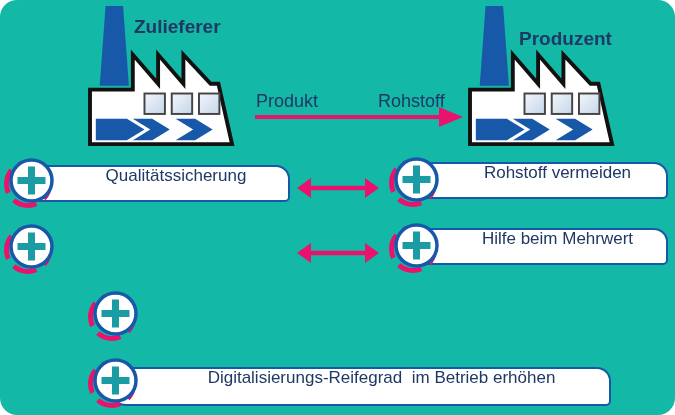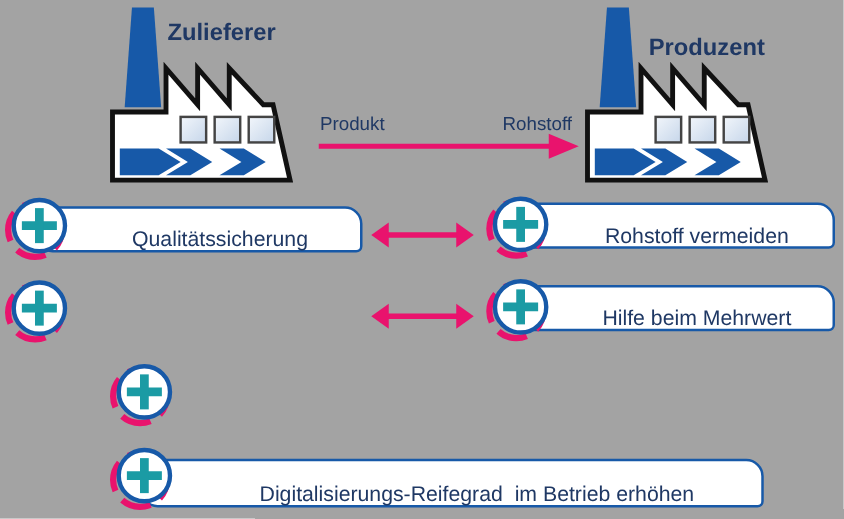--- a/index.html
+++ b/index.html
@@ -1,28 +1,29 @@
 <!DOCTYPE html>
 <html style="--blue: #1759A8; --navy: #1F3864; --pink: #E9136D; --teal: #1B9BA4; --outline: #111111; --window: #CJDCEE;"><head>
 <meta charset="utf-8">
 <style>
   html,body{margin:0;padding:0;background:#fff;}
   .canvas{
-    position:relative;width:675px;height:415px;background:#a3a3a3;overflow:hidden;
+    position:relative;width:675px;height:415px;background:#14b8a6;overflow:hidden;
     font-family:"Liberation Sans","DejaVu Sans",sans-serif;
+    border-radius:17px;
   }
   .factory-title{
     position:absolute;font-size:19px;font-weight:bold;color:var(--navy);white-space:pre;
   }
   .flow-label{
-    position:absolute;font-size:15px;color:var(--navy);white-space:pre;
+    position:absolute;font-size:18px;color:var(--navy);white-space:pre;
   }
   .pill{
     position:absolute;background:#fff;border:2.5px solid var(--blue);
-    border-radius:5px 14px 5px 14px;display:flex;align-items:flex-end;justify-content:center;
+    border-radius:5px 14px 5px 14px;display:flex;align-items:flex-start;justify-content:center;
     box-sizing:border-box;
   }
   .pill .lbl{
     font-size:17px;color:var(--navy);white-space:pre;line-height:1;
   }
   .pill.indent{padding-left:34px;}
   .abs{position:absolute;}
   .icon-layer{z-index:3;}
   .box-layer{z-index:1;}
 </style>
@@ -63,21 +64,21 @@
     </g>
     <g>
       <polygon points="12,118 44,118 62,129 44,140 12,140" style="fill:var(--blue);"></polygon>
       <polygon points="50,118 70,118 88,129 70,140 50,140 68,129" style="fill:var(--blue);"></polygon>
       <polygon points="94,118 114,118 132,129 114,140 94,140 112,129" style="fill:var(--blue);"></polygon>
     </g>
   </svg>
   <span class="factory-title" style="left:519px;top:28px;">Produzent</span>
 
   <span class="flow-label" style="left:256px;top:91px;">Produkt</span>
-  <span class="flow-label" style="left:378px;top:91px;margin-left:24px;">Rohstoff</span>
+  <span class="flow-label" style="left:378px;top:91px;">Rohstoff</span>
   <svg class="abs" style="left:253px;top:105px;" width="212" height="24" viewBox="0 0 212 24">
     <line x1="2" y1="12" x2="188" y2="12" style="stroke:var(--pink);stroke-width:4;"></line>
     <polygon points="186,2 210,12 186,22" style="fill:var(--pink);"></polygon>
   </svg>
 
   <div class="pill box-layer indent" style="left:28px;top:165px;width:262px;height:37px;">
     <span class="lbl">Qualitätssicherung</span>
   </div>
   <svg class="abs icon-layer" style="left:2px;top:154px;" width="56" height="56" viewBox="0 0 56 56">
     <circle cx="26" cy="30" r="21.5" fill="none" style="stroke:var(--pink);stroke-width:5;" stroke-dasharray="24 9" stroke-dashoffset="8"></circle>

